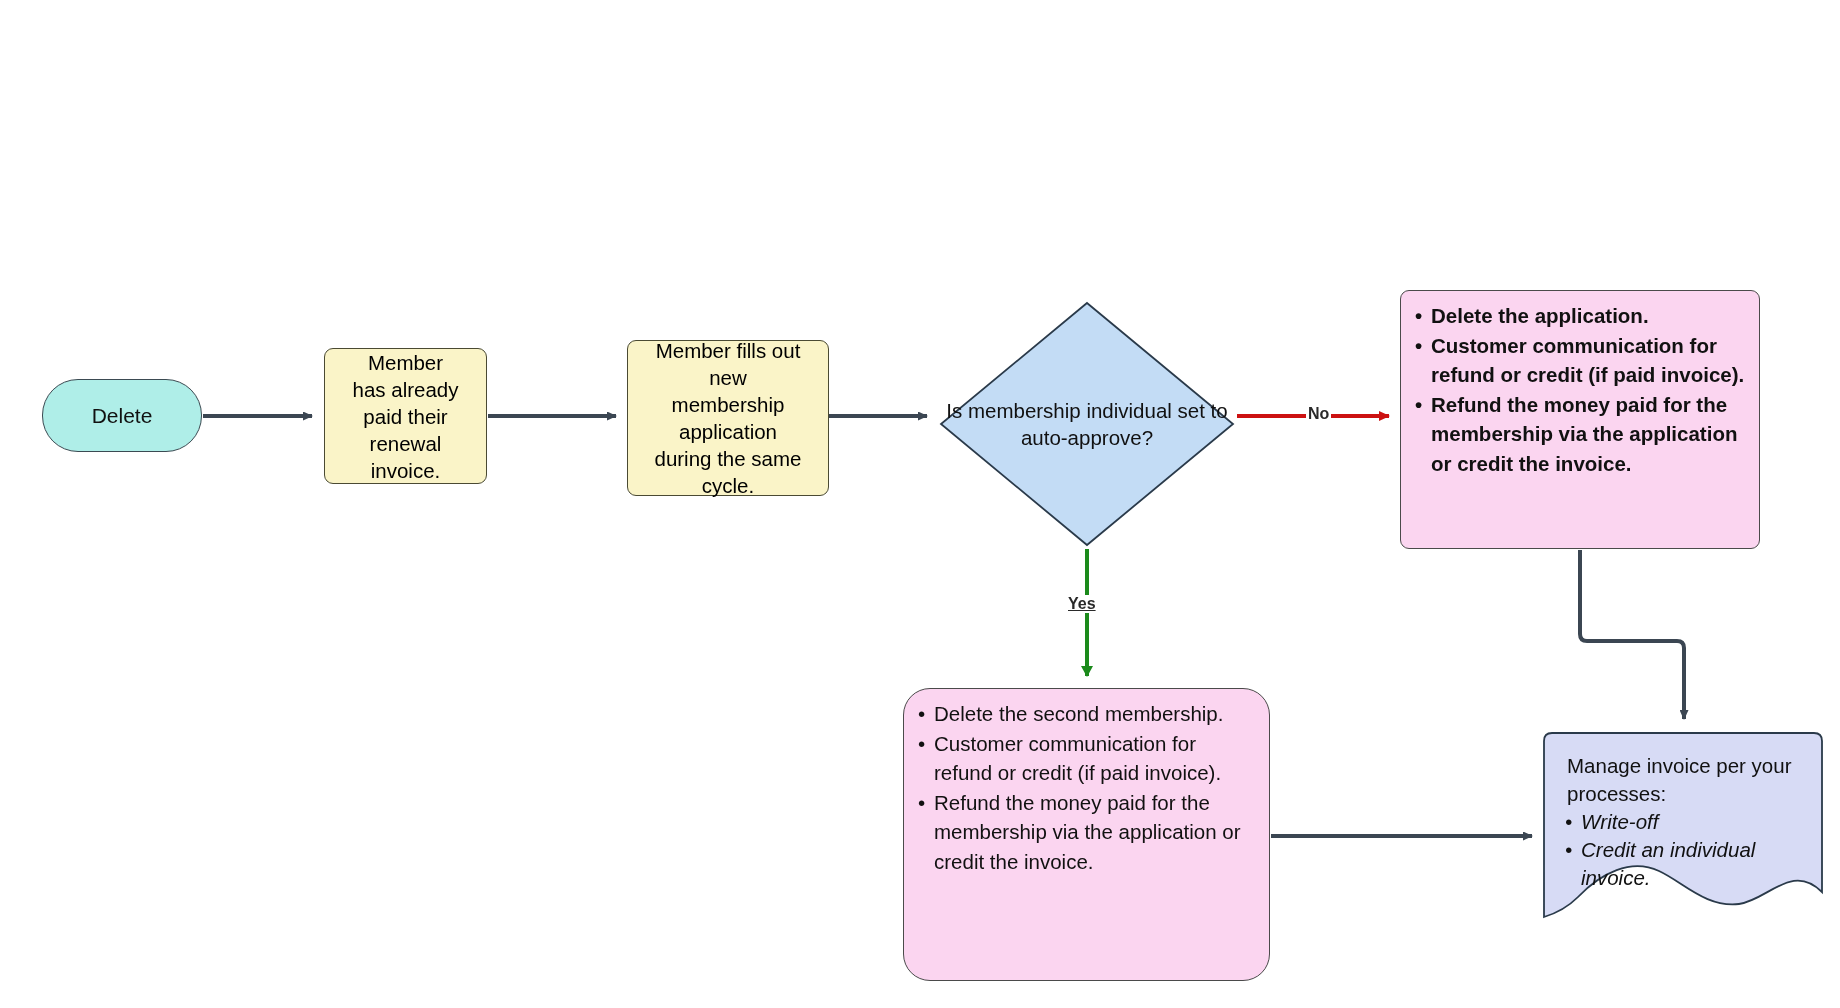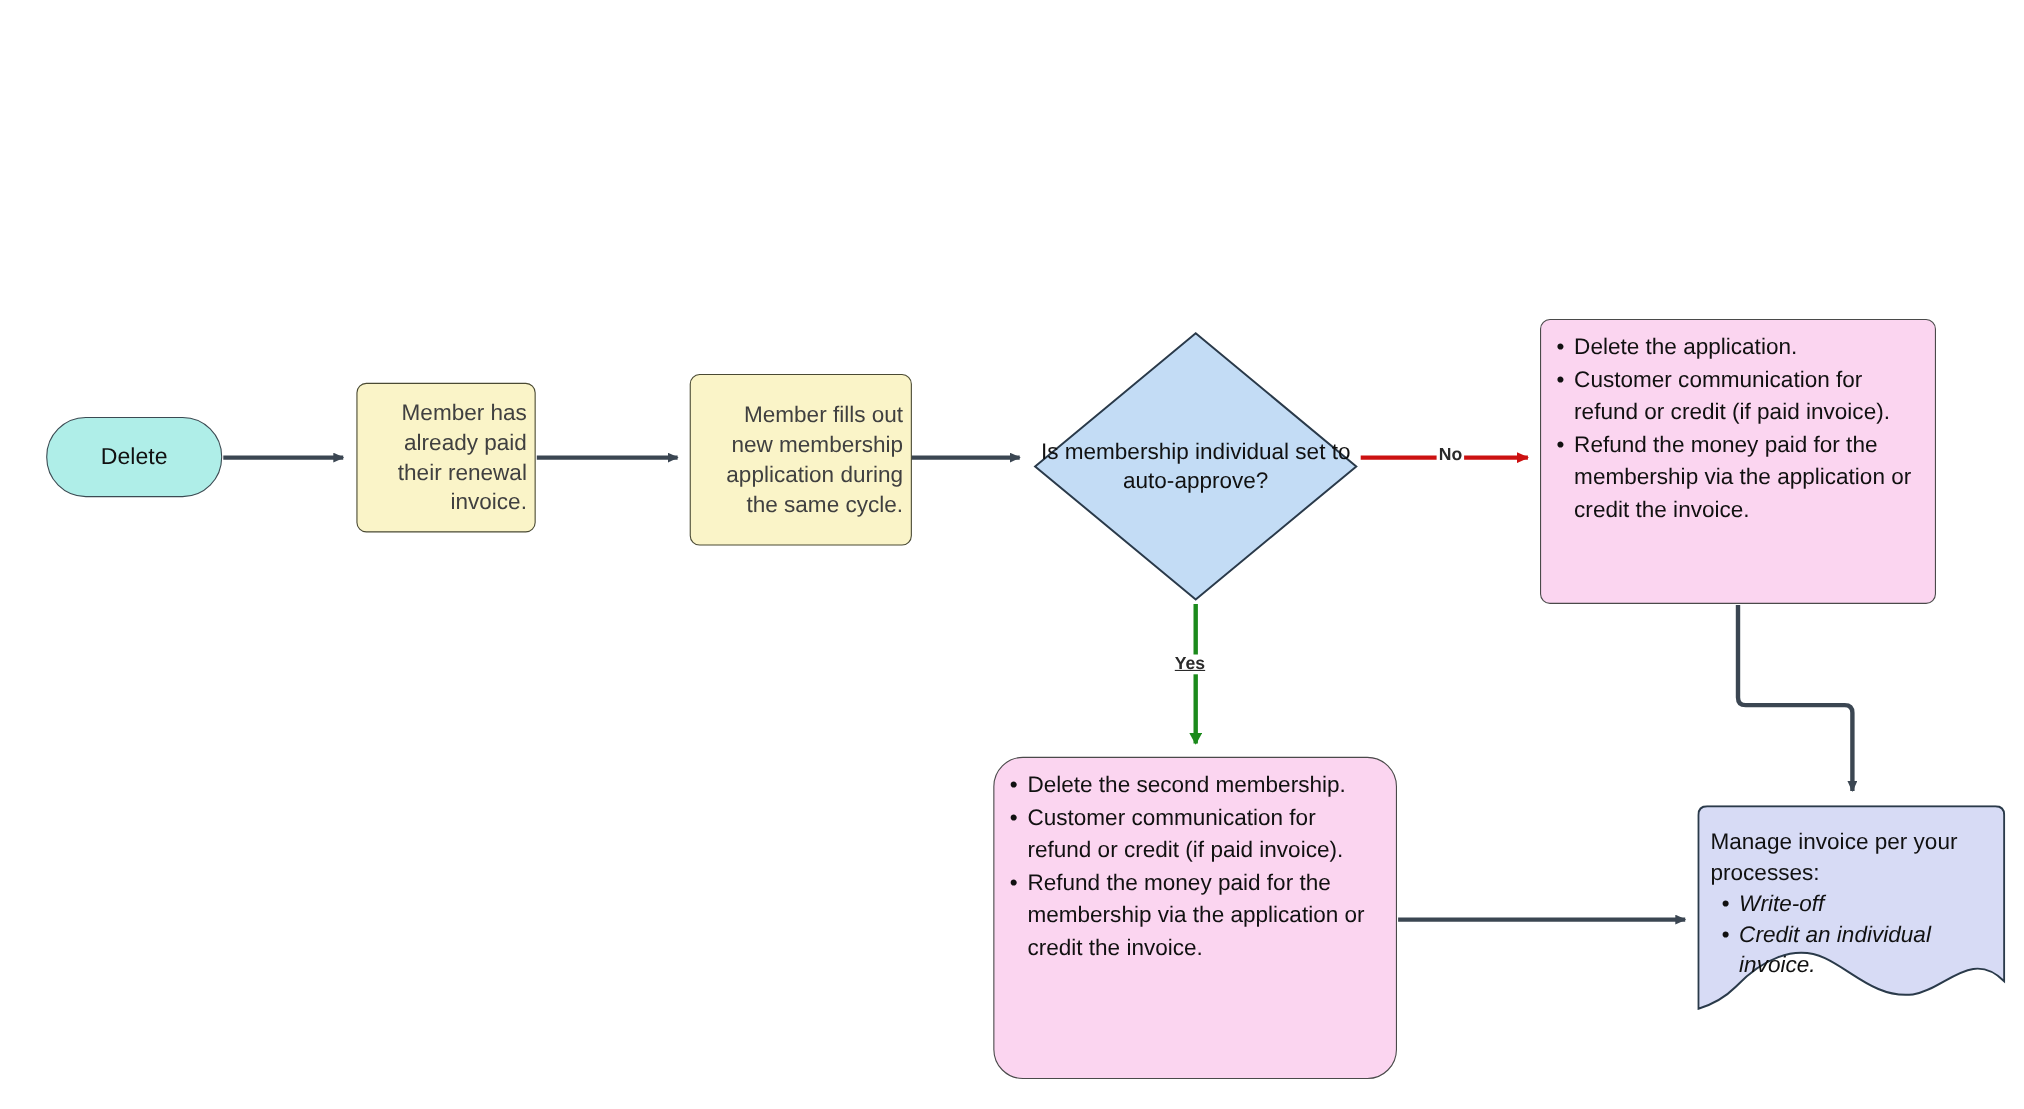--- a/index.html
+++ b/index.html
@@ -47,25 +47,25 @@
     justify-content: center;
     font-size: 21px;
     color: #111;
   }
 
   
   .node-yellow {
     background: #FAF4C8;
     border: 1.6px solid #4a4a33;
     border-radius: 9px;
-    text-align: right;
+    text-align: center;
     font-size: 20.5px;
     line-height: 27px;
-    color: #404040;
-    padding: 8px 7px;
+    color: #000000;
+    padding: 8px 24px;
     align-items: center;
   }
   .node-yellow-1 {
     left: 324px;
     top: 348px;
     width: 163px;
     height: 136px;
   }
   .node-yellow-2 {
     left: 627px;
@@ -112,20 +112,21 @@
     line-height: 29.5px;
     color: #111;
     padding: 10px 14px 10px 12px;
     justify-content: flex-start;
   }
   .node-pink-right {
     left: 1400px;
     top: 290px;
     width: 360px;
     height: 259px;
+    font-weight: bold;
   }
   .node-pink-bottom {
     left: 903px;
     top: 688px;
     width: 367px;
     height: 293px;
     border-radius: 27px;
   }
 
   
@@ -164,21 +165,21 @@
     padding-left: 18px;
     margin: 0 0 0 0;
   }
   ul.bullets > li::before {
     content: "\2022";
     position: absolute;
     left: 2px;
     top: 0;
   }
   .doc-lead {
-    margin: 0 0 0 0;
+    margin: 0 0 0 12px;
   }
   .doc-text ul.bullets {
     padding-left: 8px;
     font-style: italic;
   }
 
   
   .edge-label {
     position: absolute;
     font-size: 16px;

